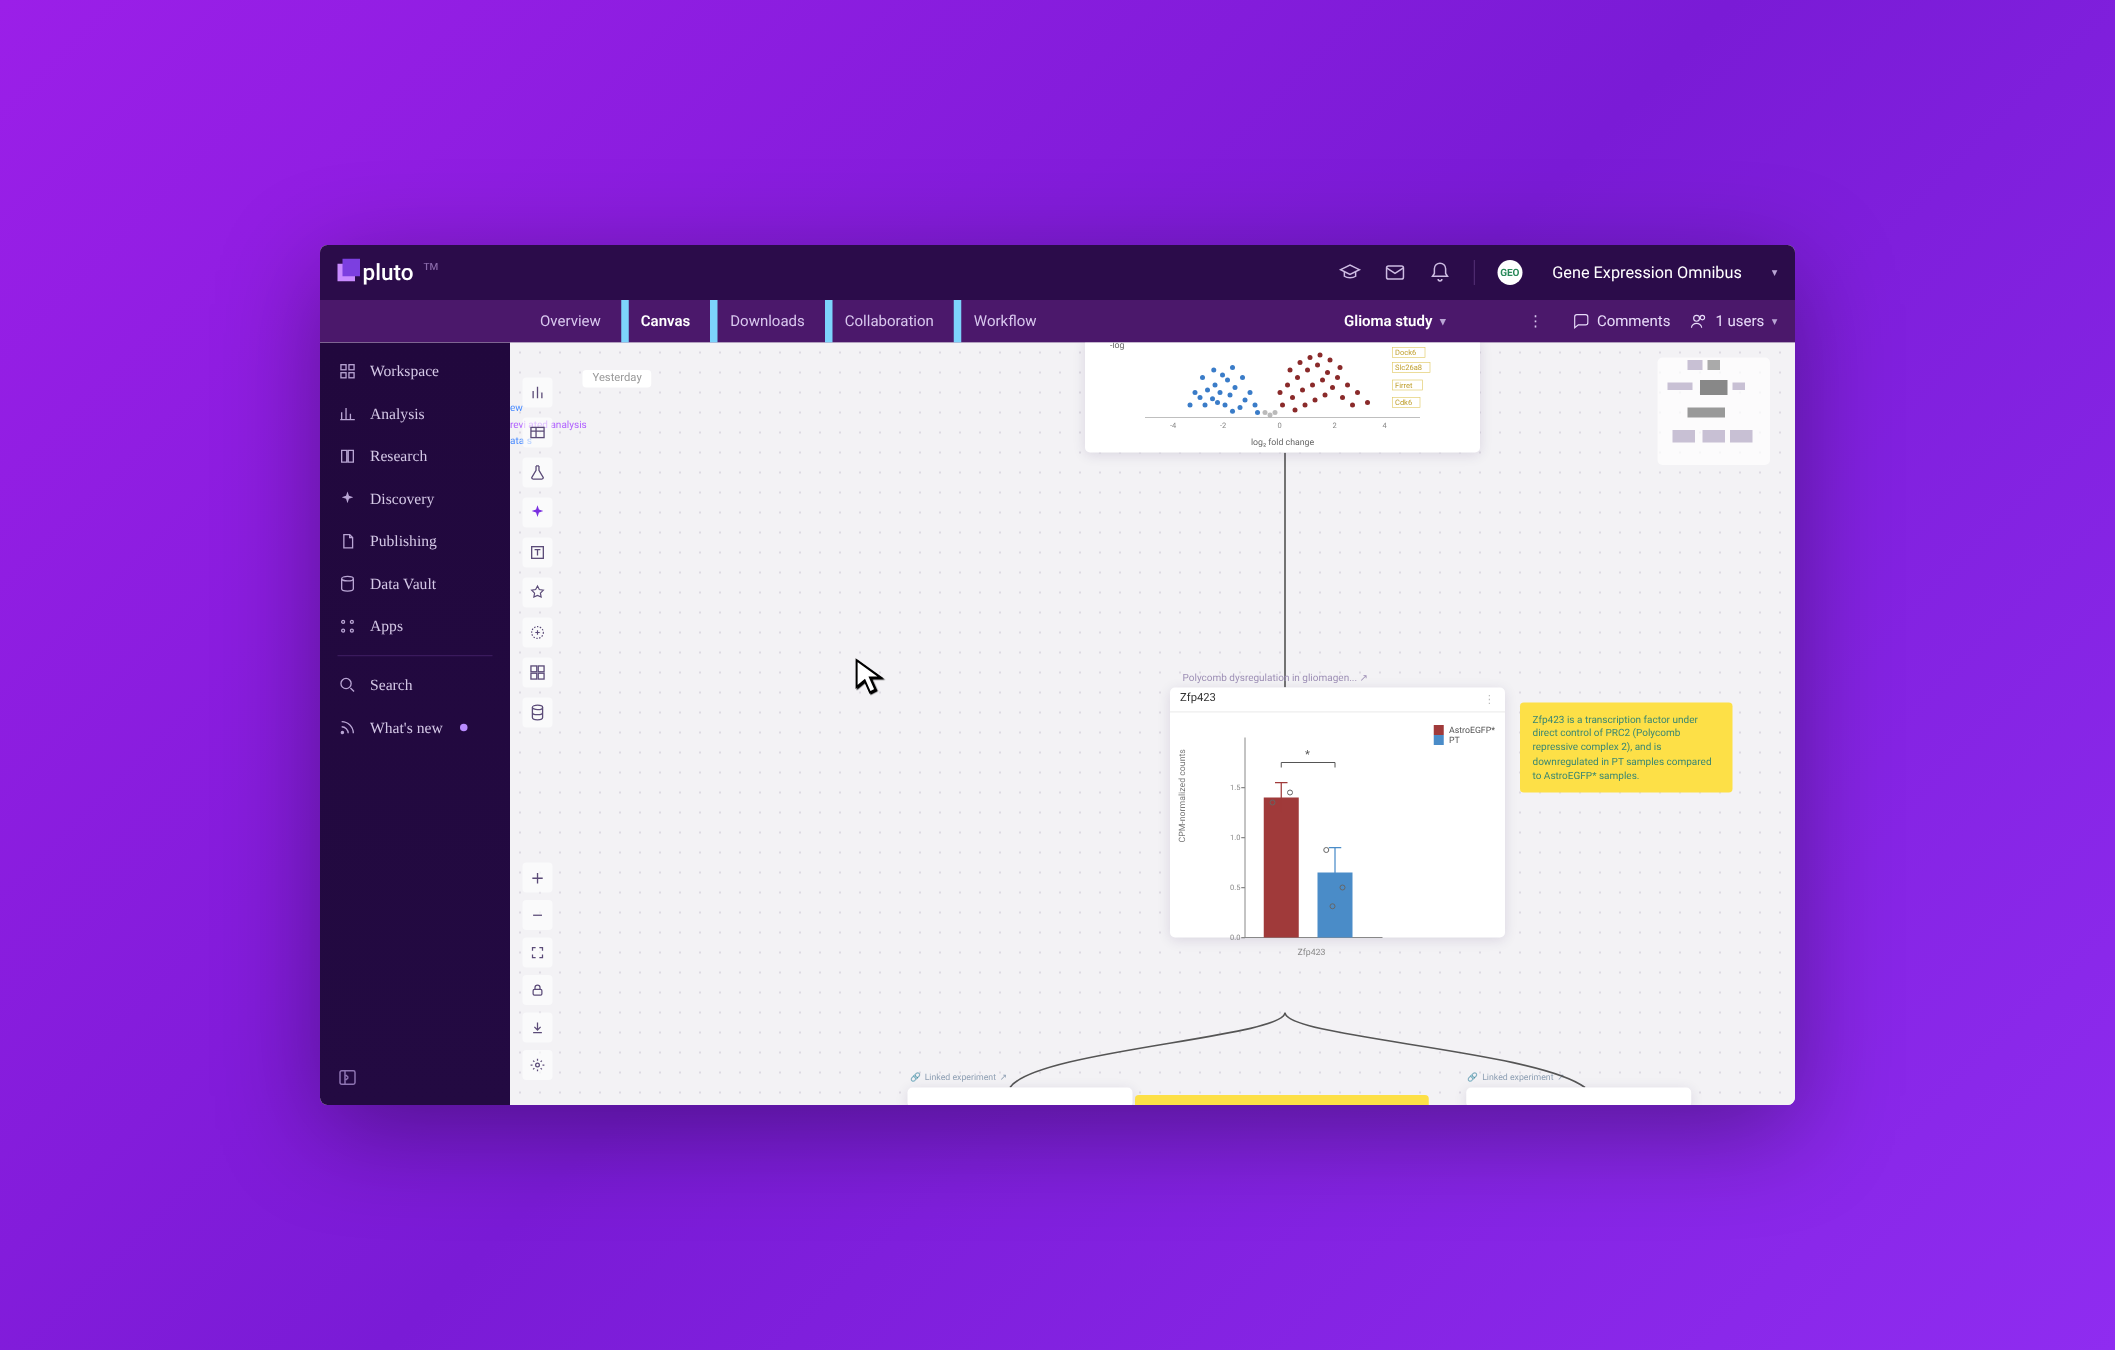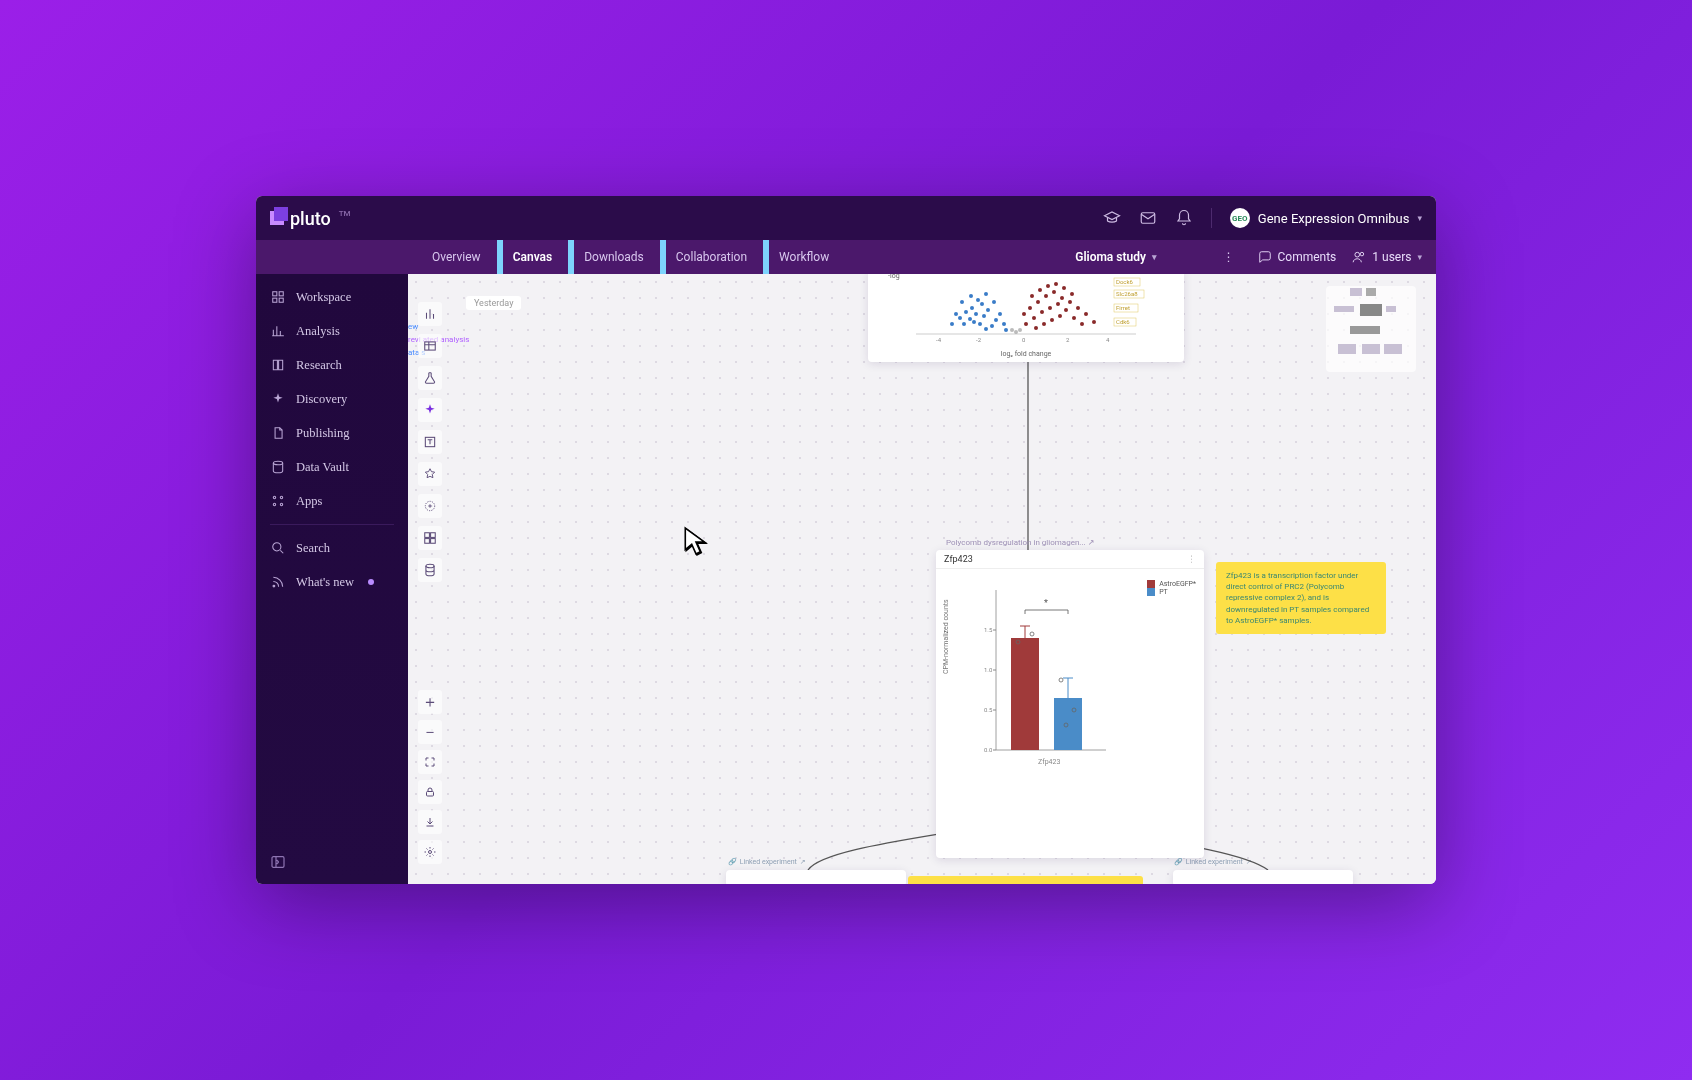--- a/index.html
+++ b/index.html
@@ -53,21 +53,21 @@
   gap: 6px;
   color: #9a8fb0;
   font-size: 12px;
 }
 .topbar-spacer { flex: 1; }
 .top-icon {
   width: 18px; height: 18px; color: #cdbbe2; display:flex; align-items:center; justify-content:center;
 }
 .top-right { display:flex; align-items:center; gap: 18px; }
 .divider-v { width:1px; height:20px; background:#4d2a6e; }
-.user-chip { display:flex; align-items:center; gap:8px; color:#fff; font-size:13px; }
+.user-chip { display:flex; align-items:center; gap:24px; color:#fff; font-size:13px; }
 .avatar { width:20px; height:20px; border-radius:50%; background:#fff; color:#2a8a5a; font-size:8px; font-weight:700; display:flex;align-items:center;justify-content:center;}
 .chev { font-size:9px; color:#b9a5d4;}
 
 .subbar {
   height: 34px;
   background: #4b186b;
   display: flex;
   align-items: center;
   padding: 0 14px 0 166px;
   gap: 6px;
@@ -129,21 +129,21 @@
 .hint-blue { color:#4a8cff; }
 
 .cursor { position:absolute; left:275px; top:252px; z-index:20; }
 .cursor svg { width:26px; height:30px; filter: drop-shadow(1px 1px 0 #000); }
 
 
 .node { position:absolute; background:#fff; border-radius:4px; box-shadow:0 2px 10px rgba(40,20,80,.12); z-index:3;}
 .node-volcano { left:460px; top:-4px; width:316px; height:92px; padding:4px; }
 .axis-label { font-size:7px; color:#666; }
 .volcano-x { position:absolute; bottom:4px; left:50%; transform:translateX(-50%);}
-.node-zfp { left:528px; top:276px; width:268px; height:308px; }
+.node-zfp { left:528px; top:276px; width:268px; height:200px; }
 .zfp-header { font-size:8px; color:#9d8fb5; padding:2px 6px; position:absolute; top:-16px; left:0;}
 .zfp-titlebar { font-size:9px; color:#333; padding:4px 8px; border-bottom:1px solid #eee; display:flex; justify-content:space-between;}
 .note {
   position:absolute; background:#fde047; font-size:8px; color:#3a8772; padding:8px 10px; line-height:1.4;
   border-radius:3px; z-index:3;
 }
 .note1 { left:808px; top:288px; width:170px; }
 .note2 { left:500px; top:602px; width:235px; height:95px; overflow:hidden;}
 .card { position:absolute; width:180px; background:#fff; border-radius:4px; box-shadow:0 2px 10px rgba(40,20,80,.12); padding:8px; z-index:3;}
 .card1 { left:318px; top:596px; }

